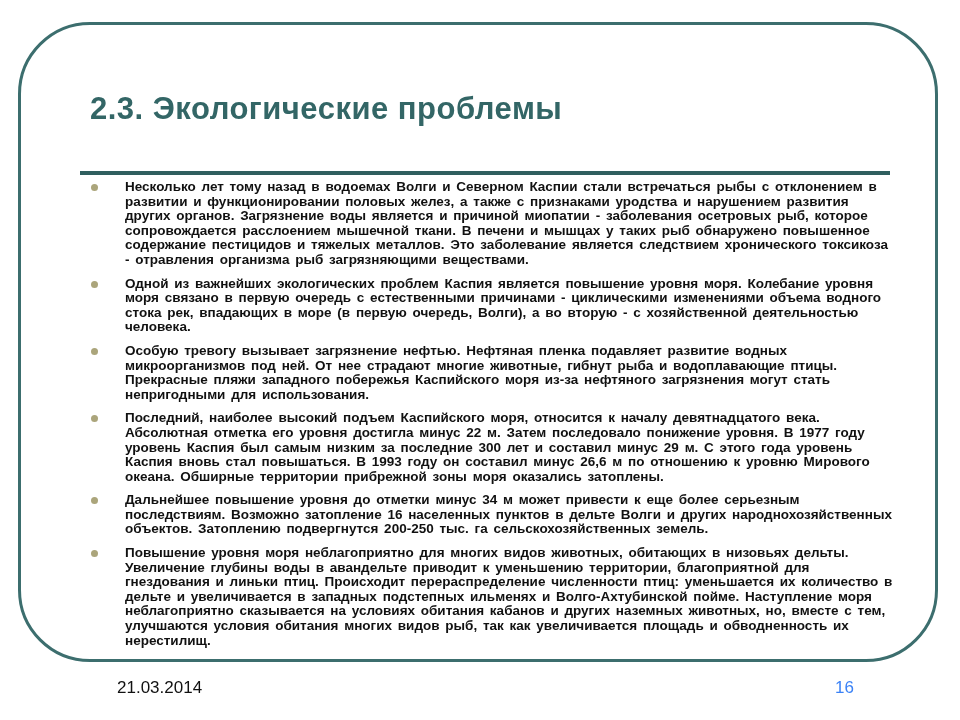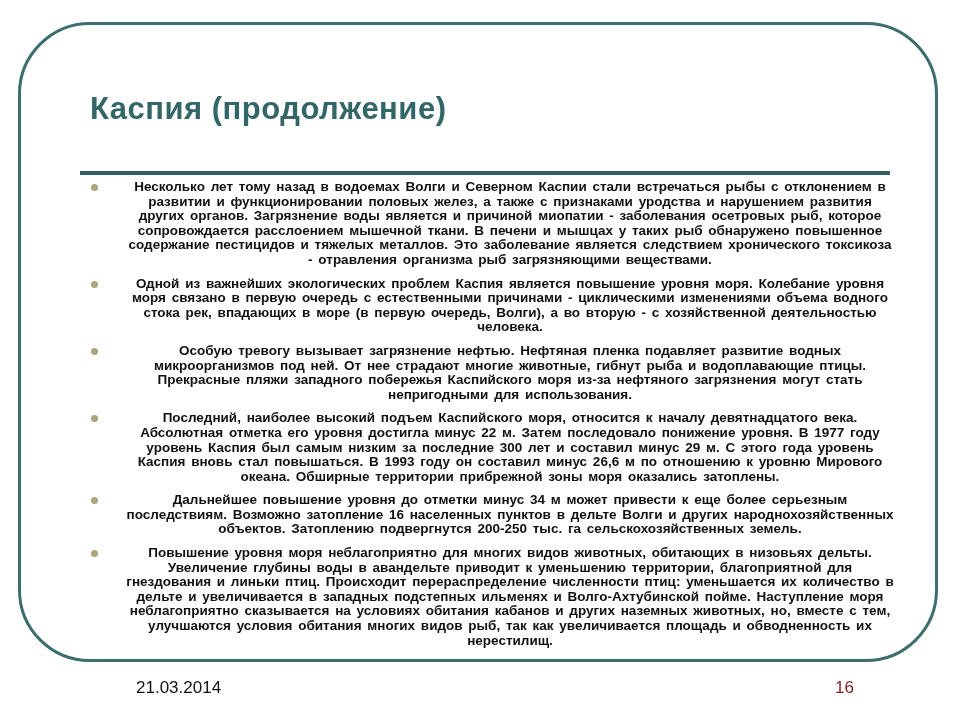--- a/index.html
+++ b/index.html
@@ -60,55 +60,55 @@
   ul.bullet-list li {
     position: relative;
     padding-left: 45px;
     margin-bottom: 9px;
     color: #111111;
     font-size: 13.5px;
     font-weight: bold;
     line-height: 14.6px;
     word-spacing: 2px;
     letter-spacing: 0px;
-    text-align: center;
+    text-align: left;
   }
   ul.bullet-list li .bullet-dot {
     position: absolute;
     left: 11px;
     top: 4px;
     width: 7px;
     height: 7px;
     border-radius: 50%;
     background: #ABA57B;
   }
   .footer-date {
     position: absolute;
-    left: 136px;
+    left: 117px;
     top: 678px;
     font-size: 17px;
     color: #111111;
   }
   .footer-page {
     position: absolute;
     right: 106px;
     top: 678px;
     font-size: 17px;
-    color: #7f1d1d;
+    color: #3b82f6;
   }
 </style>
 </head>
 <body>
 
 <div class="slide">
 
   <div class="slide-border"></div>
 
   <div class="title">
-    <div>Каспия (продолжение)</div>
+    <div>2.3. Экологические проблемы</div>
   </div>
 
   <div class="title-rule"></div>
 
   <div class="content">
     <ul class="bullet-list">
       <li>
         <span class="bullet-dot"></span>
         <span>Несколько лет тому назад в водоемах Волги и Северном Каспии стали встречаться рыбы с отклонением в развитии и функционировании половых желез, а также с признаками уродства и нарушением развития других органов. Загрязнение воды является и причиной миопатии - заболевания осетровых рыб, которое сопровождается расслоением мышечной ткани. В печени и мышцах у таких рыб обнаружено повышенное содержание пестицидов и тяжелых металлов. Это заболевание является следствием хронического токсикоза - отравления организма рыб загрязняющими веществами.</span>
       </li>

